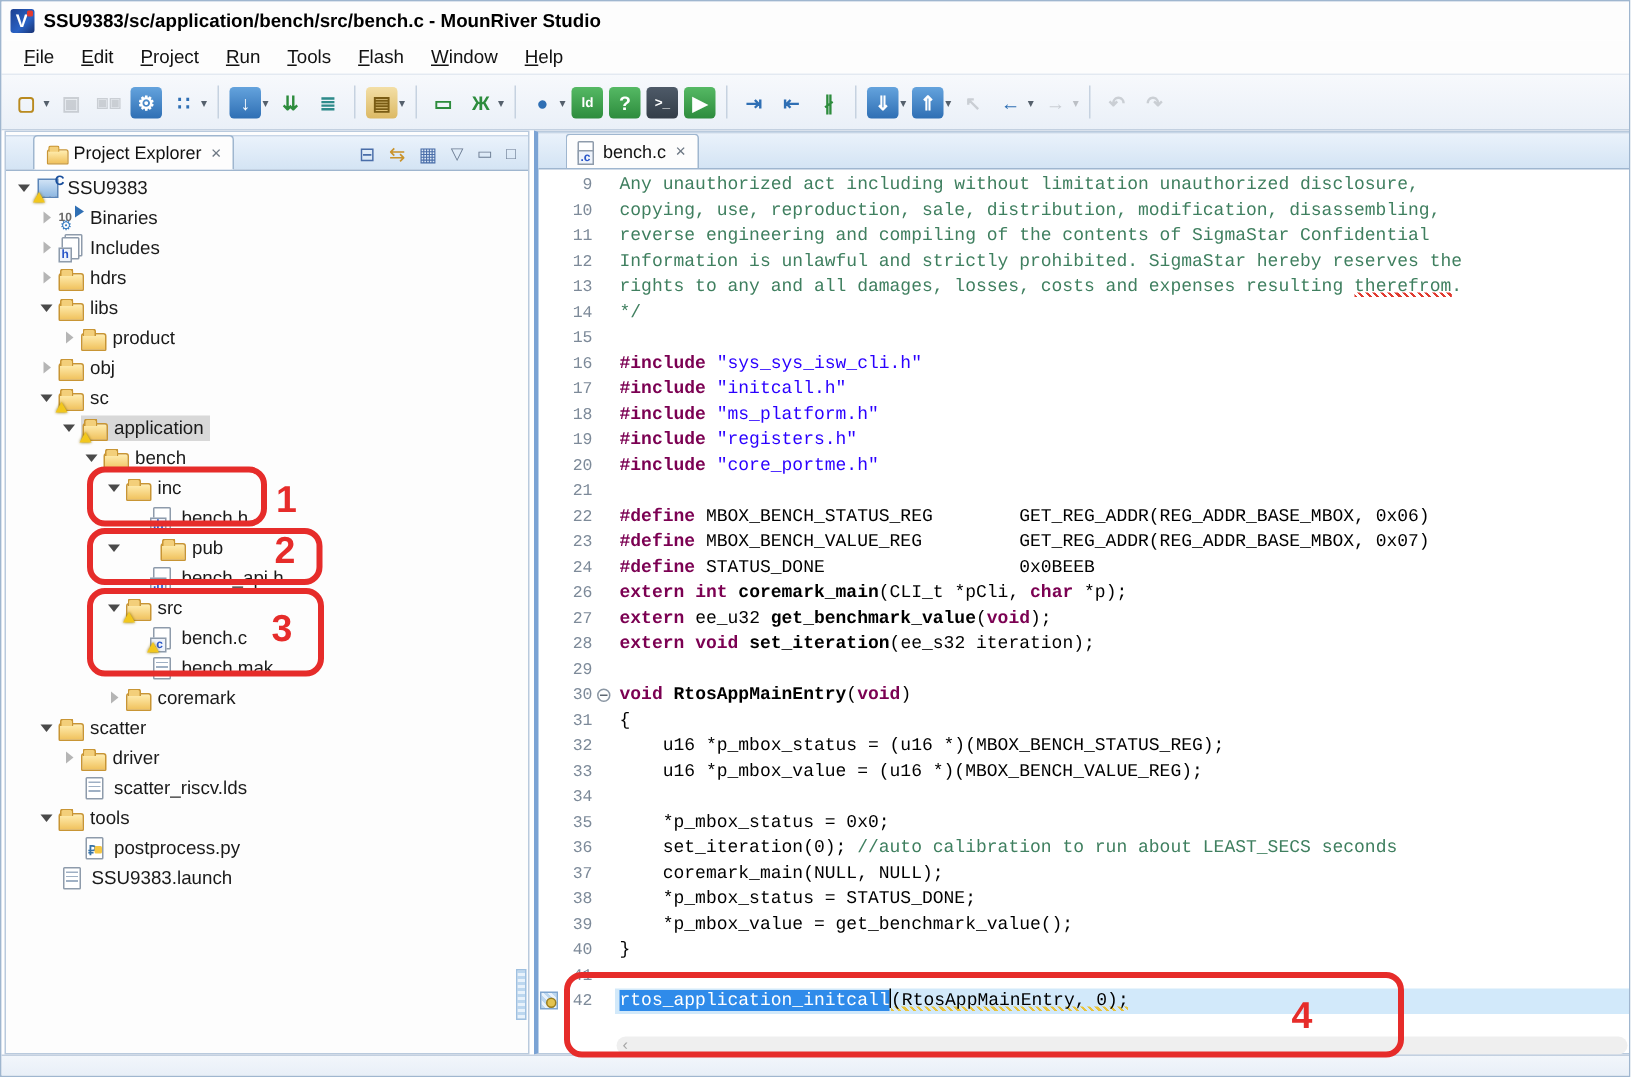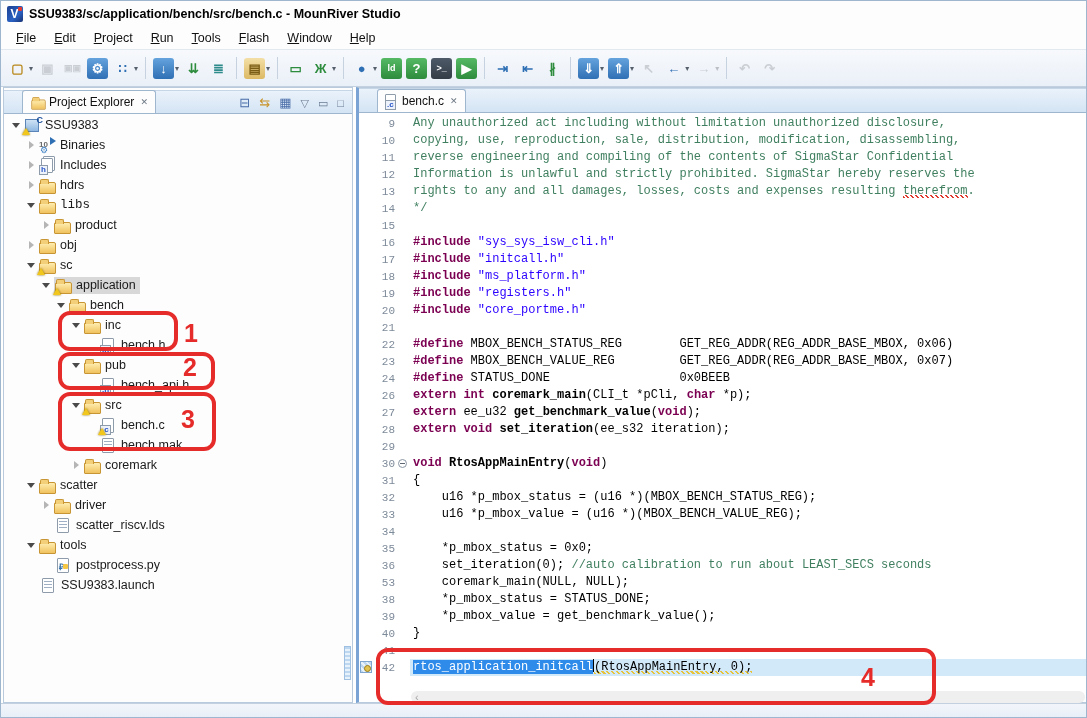--- a/index.html
+++ b/index.html
@@ -319,21 +319,21 @@
               <span class="tlabel">Includes</span>
             </span>
           </div>
           <div class="trow" style="padding-left: 21px;">
             <span class="chev col"></span>
             <span style="display: flex; align-items: center;">
               <span class="ti i-folder"></span>
               <span class="tlabel">hdrs</span>
             </span>
           </div>
-          <div class="trow" style="padding-left: 21px; font-family: Liberation Mono, monospace;">
+          <div class="trow" style="padding-left: 21px;">
             <span class="chev exp"></span>
             <span style="display: flex; align-items: center;">
               <span class="ti i-folder"></span>
               <span class="tlabel">libs</span>
             </span>
           </div>
           <div class="trow" style="padding-left: 36px;">
             <span class="chev col"></span>
             <span style="display: flex; align-items: center;">
               <span class="ti i-folder"></span>
@@ -383,21 +383,21 @@
             <span style="display: flex; align-items: center;">
               <span class="ti">
                 <span class="doc"></span>
                 <span class="doc-letter">.h</span>
               </span>
               <span class="tlabel">bench.h</span>
             </span>
           </div>
           <div class="trow" style="padding-left: 66px;">
             <span class="chev exp"></span>
-            <span style="display: flex; align-items: center;">
+            <span style="display: flex; align-items: center; margin-left: 23px;">
               <span class="ti i-folder"></span>
               <span class="tlabel">pub</span>
             </span>
           </div>
           <div class="trow" style="padding-left: 96px;">
             <span style="display: flex; align-items: center;">
               <span class="ti">
                 <span class="doc"></span>
                 <span class="doc-letter">.h</span>
               </span>
@@ -523,21 +523,21 @@
           <div class="cl"><span class="mkcol"></span><span class="lncol">27</span><span class="foldcol"></span><span class="ct"><span class="s-kw">extern</span><span class="s-p"> ee_u32 </span><span class="s-fn">get_benchmark_value</span><span class="s-p">(</span><span class="s-kw">void</span><span class="s-p">);</span></span></div>
           <div class="cl"><span class="mkcol"></span><span class="lncol">28</span><span class="foldcol"></span><span class="ct"><span class="s-kw">extern</span><span class="s-p"> </span><span class="s-kw">void</span><span class="s-p"> </span><span class="s-fn">set_iteration</span><span class="s-p">(ee_s32 iteration);</span></span></div>
           <div class="cl"><span class="mkcol"></span><span class="lncol">29</span><span class="foldcol"></span><span class="ct"></span></div>
           <div class="cl"><span class="mkcol"></span><span class="lncol">30</span><span class="foldcol"><span class="foldminus"></span></span><span class="ct"><span class="s-kw">void</span><span class="s-p"> </span><span class="s-fn">RtosAppMainEntry</span><span class="s-p">(</span><span class="s-kw">void</span><span class="s-p">)</span></span></div>
           <div class="cl"><span class="mkcol"></span><span class="lncol">31</span><span class="foldcol"></span><span class="ct"><span class="s-p">{</span></span></div>
           <div class="cl"><span class="mkcol"></span><span class="lncol">32</span><span class="foldcol"></span><span class="ct"><span class="s-p">    u16 *p_mbox_status = (u16 *)(MBOX_BENCH_STATUS_REG);</span></span></div>
           <div class="cl"><span class="mkcol"></span><span class="lncol">33</span><span class="foldcol"></span><span class="ct"><span class="s-p">    u16 *p_mbox_value = (u16 *)(MBOX_BENCH_VALUE_REG);</span></span></div>
           <div class="cl"><span class="mkcol"></span><span class="lncol">34</span><span class="foldcol"></span><span class="ct"></span></div>
           <div class="cl"><span class="mkcol"></span><span class="lncol">35</span><span class="foldcol"></span><span class="ct"><span class="s-p">    *p_mbox_status = 0x0;</span></span></div>
           <div class="cl"><span class="mkcol"></span><span class="lncol">36</span><span class="foldcol"></span><span class="ct"><span class="s-p">    set_iteration(0); </span><span class="s-cm">//auto calibration to run about LEAST_SECS seconds</span></span></div>
-          <div class="cl"><span class="mkcol"></span><span class="lncol">53</span><span class="foldcol"></span><span class="ct"><span class="s-p">    coremark_main(NULL, NULL);</span></span></div>
+          <div class="cl"><span class="mkcol"></span><span class="lncol">37</span><span class="foldcol"></span><span class="ct"><span class="s-p">    coremark_main(NULL, NULL);</span></span></div>
           <div class="cl"><span class="mkcol"></span><span class="lncol">38</span><span class="foldcol"></span><span class="ct"><span class="s-p">    *p_mbox_status = STATUS_DONE;</span></span></div>
           <div class="cl"><span class="mkcol"></span><span class="lncol">39</span><span class="foldcol"></span><span class="ct"><span class="s-p">    *p_mbox_value = get_benchmark_value();</span></span></div>
           <div class="cl"><span class="mkcol"></span><span class="lncol">40</span><span class="foldcol"></span><span class="ct"><span class="s-p">}</span></span></div>
           <div class="cl"><span class="mkcol"></span><span class="lncol">41</span><span class="foldcol"></span><span class="ct"></span></div>
           <div class="cl hl"><span class="mkcol"><span class="mk-search"></span></span><span class="lncol">42</span><span class="foldcol"></span><span class="ct"><span class="s-sel">rtos_application_initcall</span><span class="caret"></span><span class="s-pw">(RtosAppMainEntry, 0);</span></span></div>
         </div>
       <div id="hscroll">
         <span class="arr">‹</span>
       </div>
     </div>

